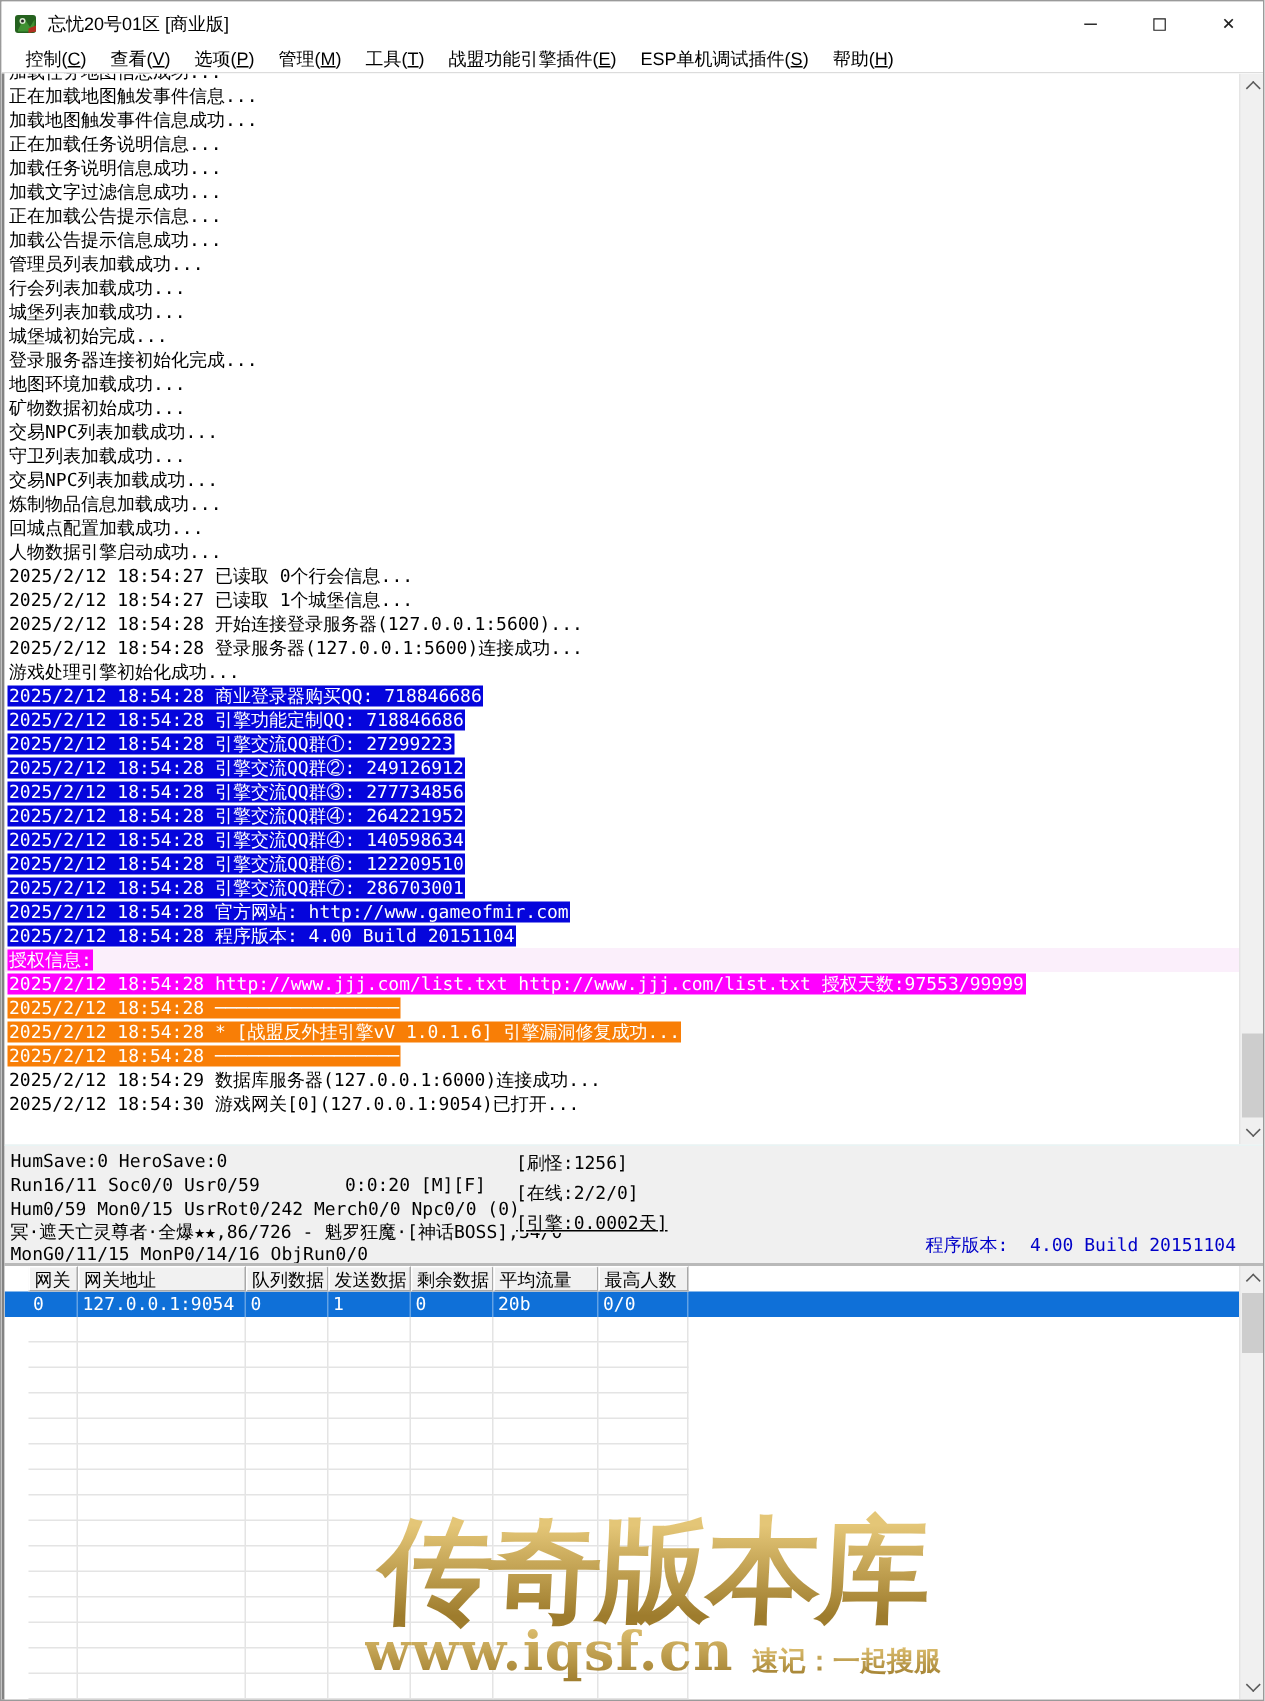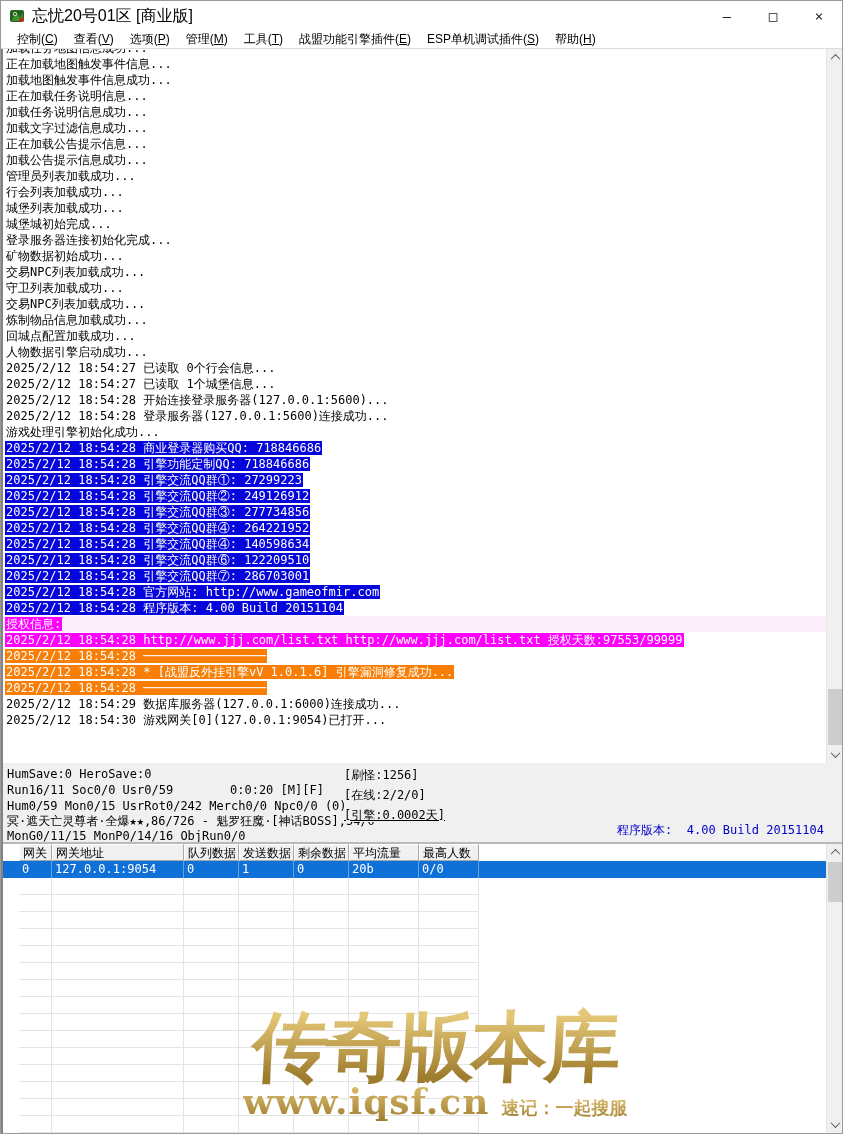--- a/index.html
+++ b/index.html
@@ -3,21 +3,21 @@
 <meta charset="utf-8">
 <style>
   html,body{margin:0;padding:0;background:#d4d4d4;}
   .window{position:relative;width:843px;height:1134px;background:#fff;
     font-family:"Liberation Sans","DejaVu Sans",sans-serif;font-size:12px;
     border:1px solid #9a9a9a;box-sizing:border-box;overflow:hidden;}
   
   .titlebar{position:absolute;top:0;left:0;right:0;height:30px;background:#fff;
     display:flex;align-items:center;padding-left:9px;box-sizing:border-box;}
   .app-icon{width:16px;height:16px;margin-right:6px;flex:0 0 auto;}
-  .title-text{color:#000;font-size:16px;}
+  .title-text{color:#000;font-size:12px;}
   .win-controls{position:absolute;right:0;top:0;height:30px;display:flex;}
   .win-btn{width:46px;height:30px;display:flex;align-items:center;justify-content:center;
     color:#222;font-size:14px;font-family:"DejaVu Sans Mono","Liberation Mono",monospace;}
   
   .menubar{position:absolute;top:30px;left:0;right:0;height:18px;background:#fff;
     display:flex;align-items:center;border-bottom:1px solid #dcdcdc;box-sizing:border-box;padding-left:8px;}
   .menu-item{padding:0 8px;color:#000;white-space:nowrap;cursor:default;}
   
   .client{position:absolute;top:48px;left:0;width:843px;height:1086px;box-sizing:border-box;
     border-left:2px solid #838383;border-right:2px solid #838383;border-bottom:2px solid #838383;
@@ -59,21 +59,21 @@
   .table-area{position:absolute;top:795px;left:0;right:0;bottom:0;background:#fff;overflow:hidden;}
   .trow{display:flex;height:17px;box-sizing:border-box;padding-left:16px;}
   .tcell{box-sizing:border-box;overflow:hidden;white-space:nowrap;padding-left:3px;
     font-size:12px;line-height:16px;font-family:"DejaVu Sans Mono","Liberation Mono",monospace;}
   .thead .tcell{background:#f1f1f1;border-top:1px solid #fff;border-left:1px solid #fff;
     border-right:1px solid #a9a9a9;border-bottom:1px solid #a9a9a9;color:#000;
     font-family:"Liberation Sans","DejaVu Sans",sans-serif;}
   .tdata{background:var(--c-sel);color:#fff;}
   .tdata .tcell{border-right:1px solid rgba(255,255,255,.35);}
   .tempty .tcell{border-right:1px solid #e4e4e4;border-bottom:1px solid #e4e4e4;}
-  .c0{width:33px;} .c1{width:132px;} .c2{width:55px;} .c3{width:55px;}
+  .c0{width:33px;} .c1{width:112px;} .c2{width:55px;} .c3{width:55px;}
   .c4{width:55px;} .c5{width:70px;} .c6{width:60px;}
   
   .watermark{position:absolute;left:222px;top:955px;width:420px;text-align:center;
     z-index:5;pointer-events:none;}
   .wm-title{font-family:"DejaVu Serif","Liberation Serif",serif;font-weight:900;
     font-size:76px;line-height:86px;letter-spacing:-3px;transform:skewX(-3deg);
     background:linear-gradient(180deg,var(--c-gold1) 15%,var(--c-gold2) 85%);
     -webkit-background-clip:text;background-clip:text;color:transparent;white-space:nowrap;}
   .wm-sub{display:flex;align-items:baseline;justify-content:center;gap:12px;margin-top:-10px;}
   .wm-url{font-family:"DejaVu Serif","Liberation Serif",serif;font-weight:900;font-size:36px;
@@ -125,20 +125,21 @@
           <div class="log-line s-normal"><span>正在加载任务说明信息...</span></div>
           <div class="log-line s-normal"><span>加载任务说明信息成功...</span></div>
           <div class="log-line s-normal"><span>加载文字过滤信息成功...</span></div>
           <div class="log-line s-normal"><span>正在加载公告提示信息...</span></div>
           <div class="log-line s-normal"><span>加载公告提示信息成功...</span></div>
           <div class="log-line s-normal"><span>管理员列表加载成功...</span></div>
           <div class="log-line s-normal"><span>行会列表加载成功...</span></div>
           <div class="log-line s-normal"><span>城堡列表加载成功...</span></div>
           <div class="log-line s-normal"><span>城堡城初始完成...</span></div>
           <div class="log-line s-normal"><span>登录服务器连接初始化完成...</span></div>
+          <div class="log-line s-normal"><span>地图环境加载成功...</span></div>
           <div class="log-line s-normal"><span>矿物数据初始成功...</span></div>
           <div class="log-line s-normal"><span>交易NPC列表加载成功...</span></div>
           <div class="log-line s-normal"><span>守卫列表加载成功...</span></div>
           <div class="log-line s-normal"><span>交易NPC列表加载成功...</span></div>
           <div class="log-line s-normal"><span>炼制物品信息加载成功...</span></div>
           <div class="log-line s-normal"><span>回城点配置加载成功...</span></div>
           <div class="log-line s-normal"><span>人物数据引擎启动成功...</span></div>
           <div class="log-line s-normal"><span>2025/2/12 18:54:27 已读取 0个行会信息...</span></div>
           <div class="log-line s-normal"><span>2025/2/12 18:54:27 已读取 1个城堡信息...</span></div>
           <div class="log-line s-normal"><span>2025/2/12 18:54:28 开始连接登录服务器(127.0.0.1:5600)...</span></div>

